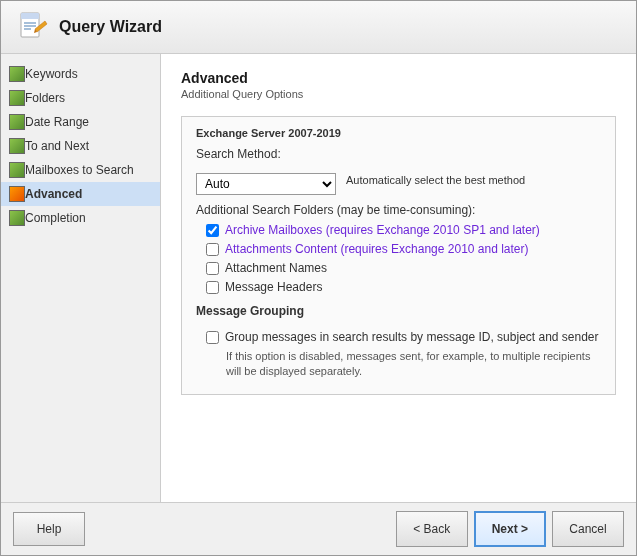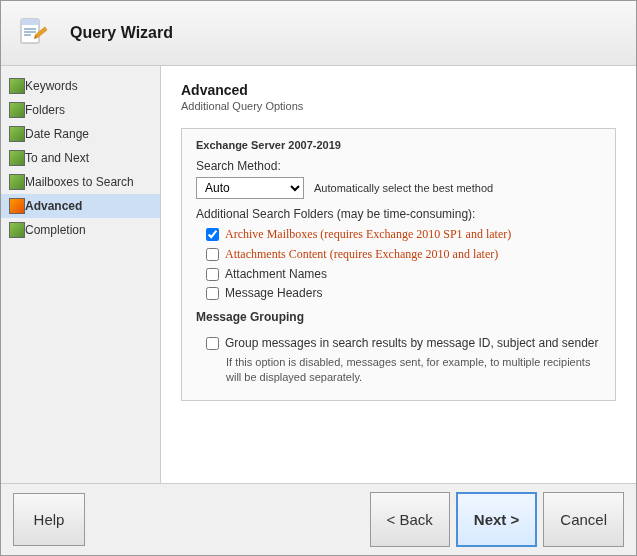--- a/index.html
+++ b/index.html
@@ -17,24 +17,24 @@
       width: 637px;
       height: 556px;
       background: #f0f0f0;
       border: 1px solid #999;
       display: flex;
       flex-direction: column;
     }
     .dialog-header {
       background: linear-gradient(to bottom, #f8f8f8, #e8e8e8);
       border-bottom: 1px solid #ccc;
-      padding: 16px 16px;
-      display: flex;
-      align-items: center;
-      gap: 21px;
+      padding: 10px 16px;
+      display: flex;
+      align-items: center;
+      gap: 10px;
     }
     .header-icon {
       width: 32px;
       height: 32px;
       display: flex;
       align-items: center;
       justify-content: center;
     }
     .header-icon svg {
       width: 32px;
@@ -112,25 +112,26 @@
       align-items: center;
       gap: 10px;
       margin-bottom: 8px;
     }
     .field-label {
       font-size: 12px;
       color: #333;
       margin-bottom: 4px;
     }
     .select-field {
-      width: 108px;
+      width: 140px;
       font-size: 12px;
       padding: 2px 4px;
       border: 1px solid #999;
       background: #fff;
+      margin-top: 8px;
     }
     .field-desc {
       font-size: 11px;
       color: #333;
     }
     .scopes-label {
       font-size: 12px;
       color: #333;
       margin-bottom: 6px;
     }
@@ -144,22 +145,21 @@
     .checkbox-row input[type="checkbox"] {
       width: 13px;
       height: 13px;
       cursor: pointer;
     }
     .checkbox-label {
       font-size: 12px;
       color: #333;
     }
     .checkbox-label.blue-link {
-      color: #c2410c;
-      font-family: Liberation Serif, serif;
+      color: #6d28d9;
     }
     .grouping-section {
       margin-top: 10px;
     }
     .grouping-title {
       font-size: 12px;
       font-weight: bold;
       color: #333;
       margin-bottom: 12px;
     }
@@ -187,22 +187,22 @@
     }
     .footer-left {
       display: flex;
       gap: 8px;
     }
     .footer-right {
       display: flex;
       gap: 6px;
     }
     .btn {
-      padding: 17px 16px;
-      font-size: 15px;
+      padding: 9px 16px;
+      font-size: 12px;
       border: 1px solid #999;
       background: linear-gradient(to bottom, #f8f8f8, #e0e0e0);
       cursor: pointer;
       min-width: 72px;
       color: #333;
     }
     .btn.primary {
       border: 2px solid #4a90d9;
       background: linear-gradient(to bottom, #f0f6ff, #d8eaff);
       font-weight: bold;

